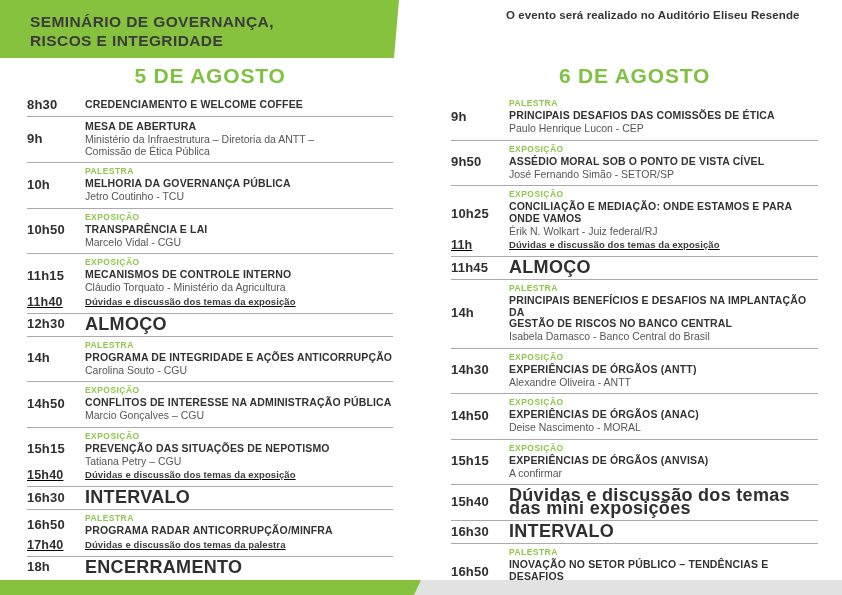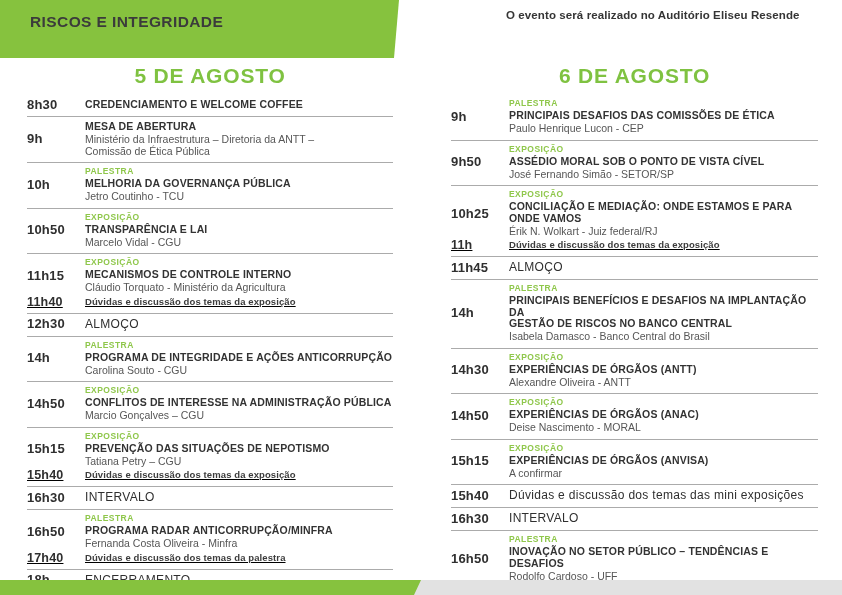--- a/index.html
+++ b/index.html
@@ -38,36 +38,37 @@
   .col .row:last-child{border-bottom:none;}
   .line{display:flex;align-items:center;}
   .time{width:58px;flex:none;font-weight:bold;font-size:13px;line-height:12px;color:#2f2f2f;letter-spacing:.2px;}
   .content{flex:1;min-width:0;}
   .tag{color:var(--tag-green);font-size:8.5px;font-weight:bold;letter-spacing:.45px;line-height:9px;margin-bottom:2px;}
   .title{font-size:10.5px;font-weight:bold;color:#333;line-height:11.5px;letter-spacing:.15px;white-space:pre-line;flex:1;}
   .speaker{font-size:10.5px;color:#565656;line-height:11.5px;margin-top:1.5px;white-space:pre-line;}
   .note-line{margin-top:2px;text-decoration:underline;}
   .note-line .time{font-size:12.5px;}
   .note{font-size:9.5px;font-weight:bold;color:#3c3c3c;line-height:12px;letter-spacing:.1px;flex:1;}
-  .big{font-size:12px;font-weight:normal;color:#2f2f2f;line-height:13px;letter-spacing:.3px;flex:1;}
+  .big{font-size:18px;font-weight:bold;color:#2f2f2f;line-height:13px;letter-spacing:.3px;flex:1;}
 
   
   .bar-gray{position:absolute;left:0;right:0;top:580px;height:15px;background:var(--gray-bar);}
   .bar-green{
     position:absolute;left:0;top:580px;width:421px;height:15px;
     background:var(--banner-green);
     clip-path:polygon(0 0,100% 0,calc(100% - 7px) 100%,0 100%);
   }
 </style>
 </head>
 <body>
 
 <div class="page">
 
   <div class="banner">
+    <div class="banner-line">SEMINÁRIO DE GOVERNANÇA,</div>
     <div class="banner-line">RISCOS E INTEGRIDADE</div>
   </div>
 
   <div class="venue">
     <div>O evento será realizado no Auditório Eliseu Resende</div>
   </div>
 
   <div class="col col-left">
     <h2 class="day-title">5 DE AGOSTO</h2>
 
@@ -176,21 +177,20 @@
         <span class="big">INTERVALO</span>
       </div>
     </div>
 
     <div class="row">
       <div class="line">
         <span class="time">16h50</span>
         <div class="content">
           <div class="tag">PALESTRA</div>
           <div class="title">PROGRAMA RADAR ANTICORRUPÇÃO/MINFRA</div>
-          <div class="speaker">Fernanda Costa Oliveira - Minfra</div>
         </div>
       </div>
       <div class="line note-line">
         <span class="time">17h40</span>
         <span class="note">Dúvidas e discussão dos temas da palestra</span>
       </div>
     </div>
 
     <div class="row">
       <div class="line">

